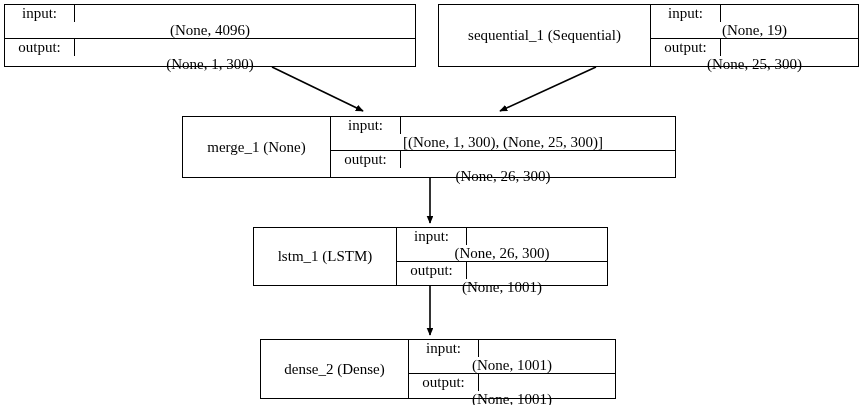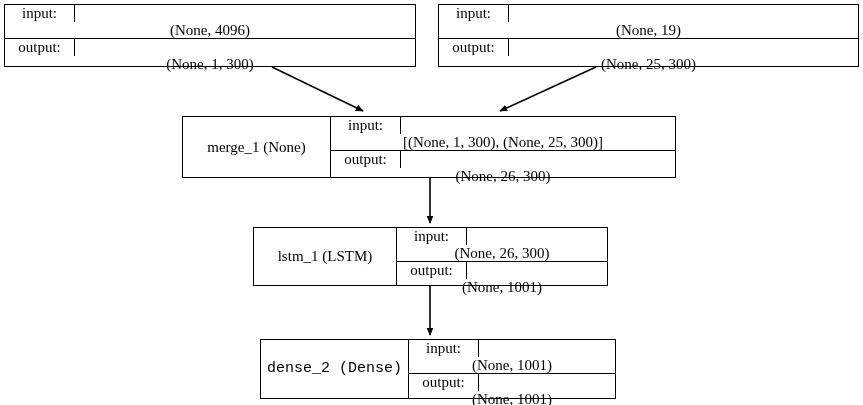--- a/index.html
+++ b/index.html
@@ -114,20 +114,21 @@
         <div class="io-val">(None, 4096)</div>
       </div>
       <div class="io-row">
         <div class="io-key" style="width:70px;">output:</div>
         <div class="io-val">(None, 1, 300)</div>
       </div>
     </div>
   </div>
 
   <div class="node" style="left:438px; top:4px; width:421px; height:63px;">
+    <div class="node-name" style="width:212px;">sequential_1 (Sequential)</div>
     <div class="io-table">
       <div class="io-row first">
         <div class="io-key" style="width:70px;">input:</div>
         <div class="io-val">(None, 19)</div>
       </div>
       <div class="io-row">
         <div class="io-key" style="width:70px;">output:</div>
         <div class="io-val">(None, 25, 300)</div>
       </div>
     </div>
@@ -155,21 +156,21 @@
         <div class="io-val">(None, 26, 300)</div>
       </div>
       <div class="io-row">
         <div class="io-key" style="width:70px;">output:</div>
         <div class="io-val">(None, 1001)</div>
       </div>
     </div>
   </div>
 
   <div class="node" style="left:260px; top:339px; width:356px; height:60px;">
-    <div class="node-name" style="width:148px;font-family:Liberation Mono, monospace;">dense_2 (Dense)</div>
+    <div class="node-name" style="width:148px;">dense_2 (Dense)</div>
     <div class="io-table">
       <div class="io-row first">
         <div class="io-key" style="width:70px;">input:</div>
         <div class="io-val">(None, 1001)</div>
       </div>
       <div class="io-row">
         <div class="io-key" style="width:70px;">output:</div>
         <div class="io-val">(None, 1001)</div>
       </div>
     </div>

